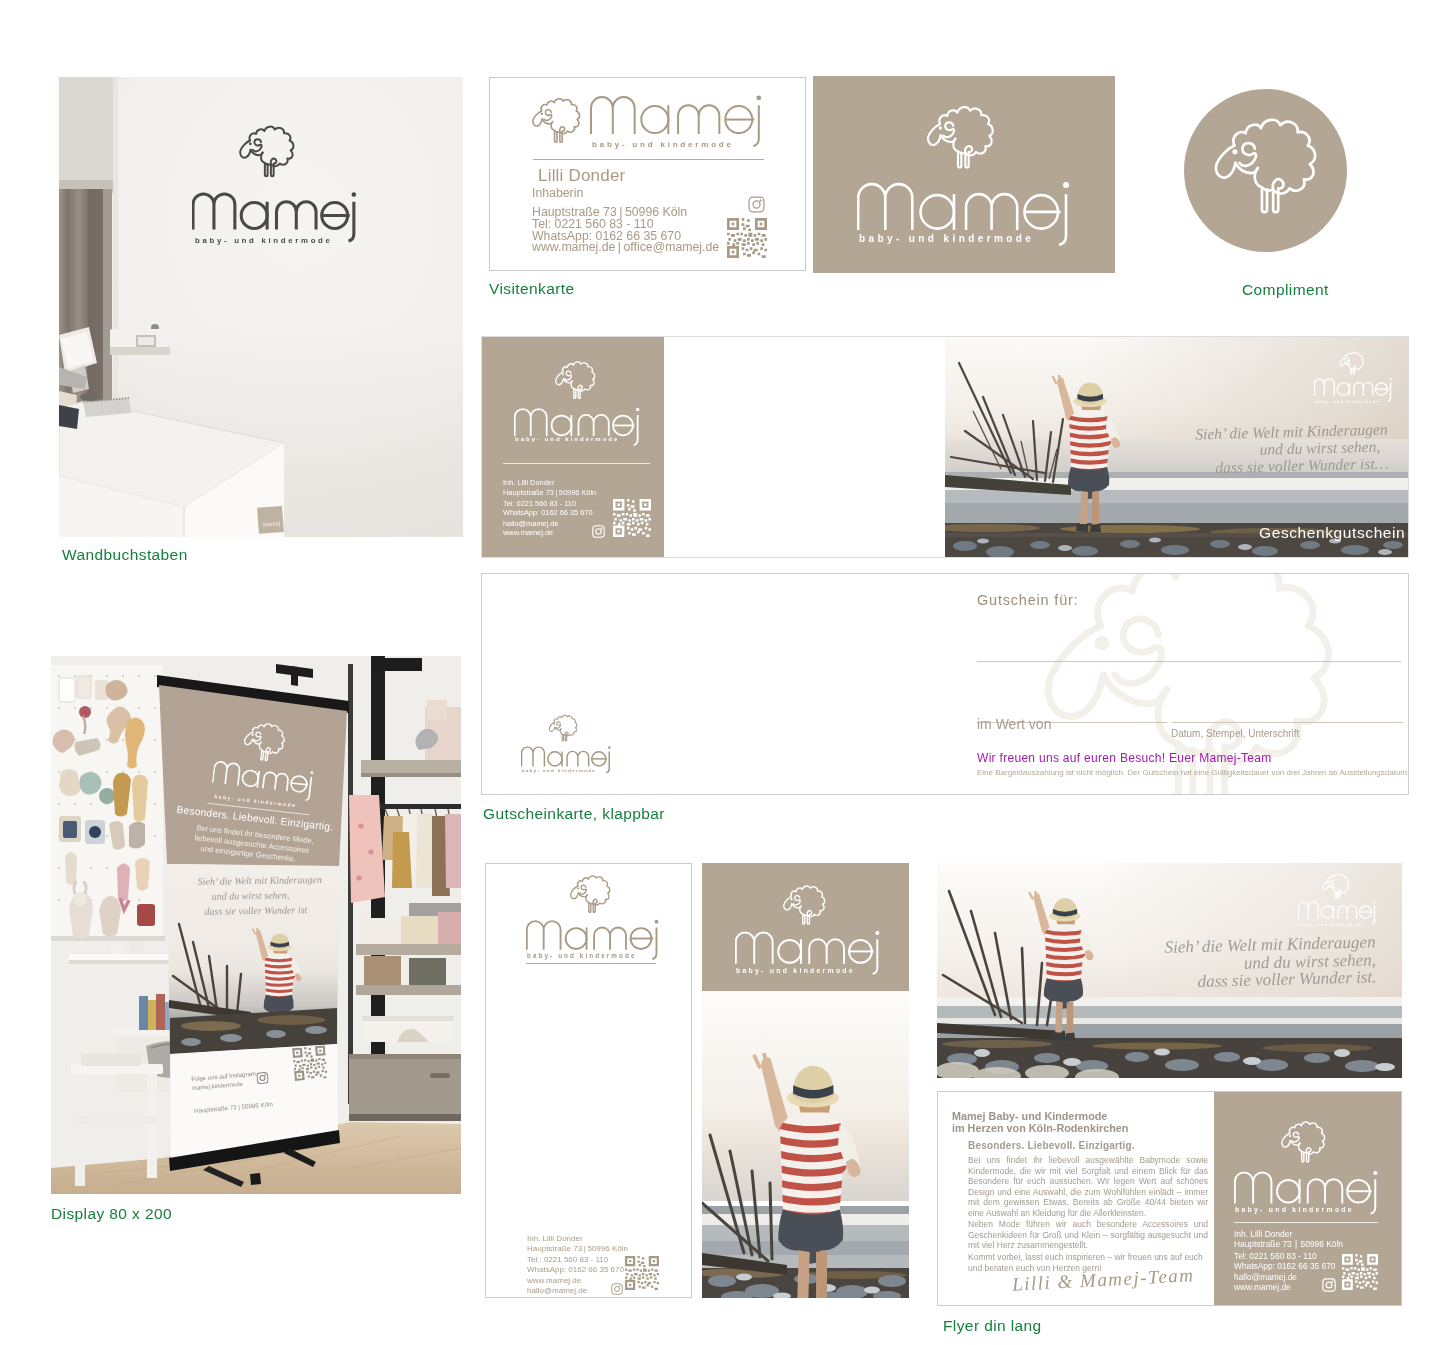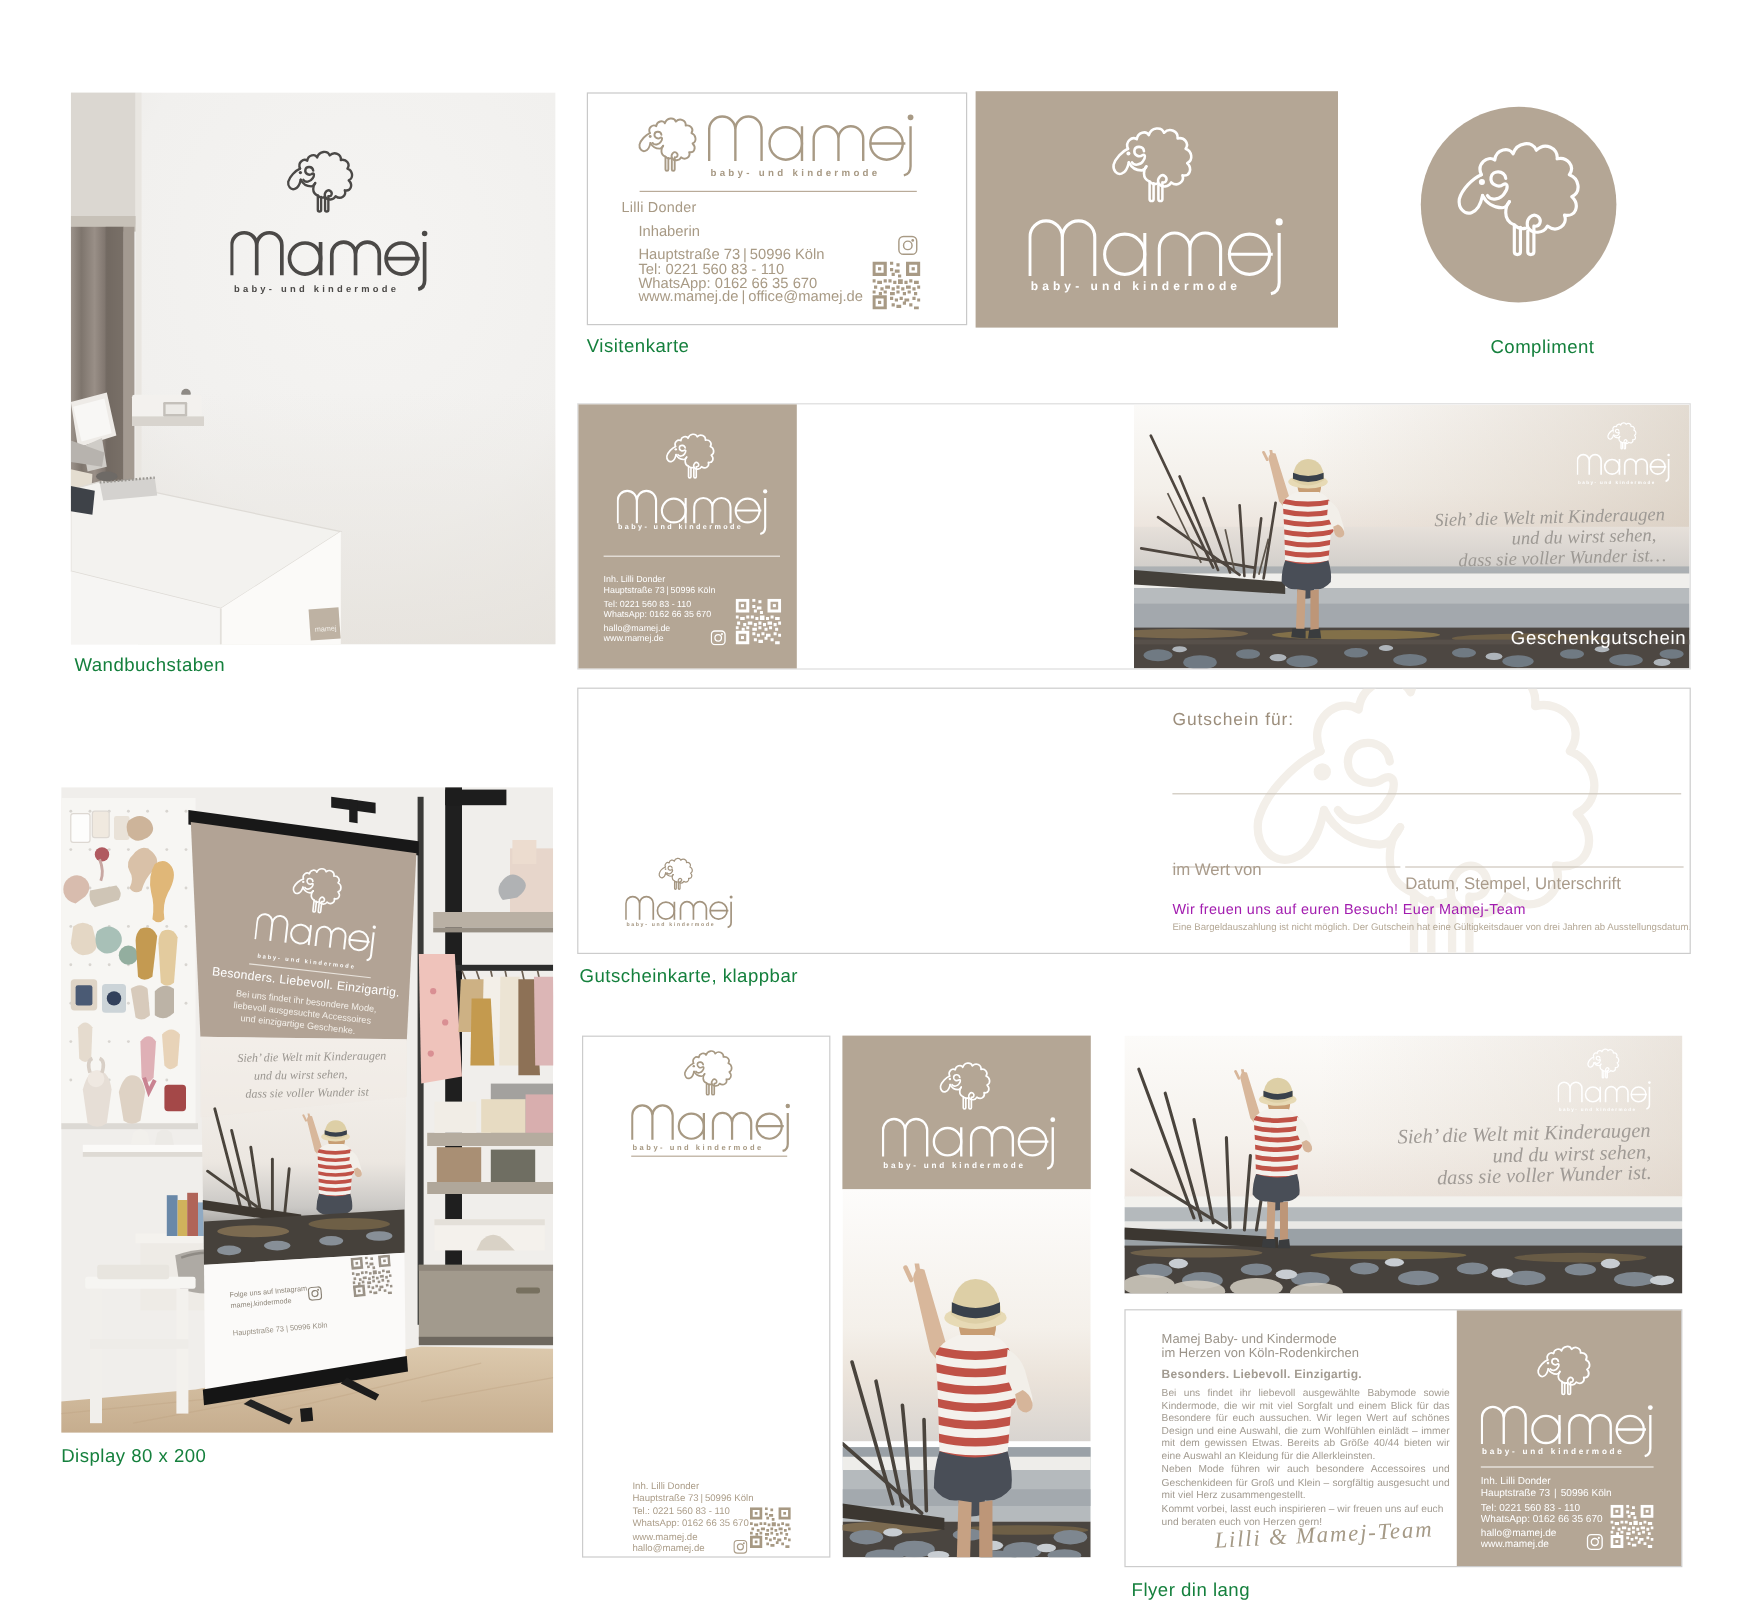--- a/index.html
+++ b/index.html
@@ -164,21 +164,21 @@
   <svg class="abs" style="left:100px;top:15px" width="172" height="57.6" viewBox="0 -5 215 72" stroke-width="2.5">
       <use href="#wordmark"></use>
     </svg>
 
   <svg class="abs" style="left:100px;top:59px" width="172" height="14" viewBox="0 0 172 14">
       <text x="2" y="10" font-size="8.1" letter-spacing="2.75" font-weight="bold" fill="#a89a85" font-family="Liberation Sans">baby- und kindermode</text>
     </svg>
 
   <div class="abs" style="left:43px;top:81px;width:231px;height:1px;background:#b9ab99"></div>
 
-  <div class="abs" style="left:28px;top:88px;font-size:12px;letter-spacing:.2px">Lilli Donder</div>
+  <div class="abs" style="left:48px;top:88px;font-size:17px;letter-spacing:.2px">Lilli Donder</div>
 
   <div class="abs" style="left:42px;top:108px;font-size:12.3px">Inhaberin</div>
 
   <div class="abs" style="left:42px;top:129px;font-size:12.3px;line-height:11.8px">
     Hauptstraße 73 | 50996 Köln<br>Tel: 0221 560 83 - 110<br>WhatsApp: 0162 66 35 670<br>www.mamej.de | office@mamej.de
   </div>
 
   <svg class="abs" style="left:258px;top:118px" width="17" height="17" viewBox="0 0 24 24" stroke-width="1.7">
       <use href="#insta"></use>
     </svg>
@@ -367,21 +367,21 @@
   <div class="abs" style="left:495px;top:18px;font-size:14.5px;color:#9c8e7c;letter-spacing:.8px">Gutschein für:</div>
 
   <div class="abs" style="left:495px;top:87px;width:424px;height:1px;background:#cdc6bb"></div>
 
   <div class="abs" style="left:495px;top:148px;width:190px;height:1px;background:#cdc6bb"></div>
 
   <div class="abs" style="left:689px;top:148px;width:232px;height:1px;background:#cdc6bb"></div>
 
   <div class="abs" style="left:495px;top:142px;font-size:14px;color:#a99b8b">im Wert von</div>
 
-  <div class="abs" style="left:689px;top:154px;font-size:14px;color:#a99b8b">Datum, Stempel, Unterschrift</div>
+  <div class="abs" style="left:689px;top:154px;font-size:10px;color:#a99b8b">Datum, Stempel, Unterschrift</div>
 
   <div class="abs" style="left:495px;top:177px;font-size:12px;color:#a21caf;letter-spacing:.3px">Wir freuen uns auf euren Besuch! Euer Mamej-Team</div>
 
   <div class="abs" style="left:495px;top:194px;font-size:8px;color:#b4a896;white-space:nowrap">Eine Bargeldauszahlung ist nicht möglich. Der Gutschein hat eine Gültigkeitsdauer von drei Jahren ab Ausstellungsdatum.</div>
 </div>
 
 <div class="label" style="left:483px;top:805px">Gutscheinkarte, klappbar</div>
 
 <div class="abs" id="photo-shop" style="left:51px;top:656px;width:410px;height:538px">
 <svg width="410" height="538" viewBox="0 0 410 538">
@@ -835,21 +835,21 @@
     </svg>
   <svg class="abs" style="left:361px;top:57px" width="78" height="8" viewBox="0 0 78 8">
       <text x="1" y="6" font-size="3.8" letter-spacing="1.2" font-weight="bold" fill="#fff" font-family="Liberation Sans">baby- und kindermode</text>
     </svg>
   
   <div class="abs" style="right:26px;top:74px;width:280px;text-align:right;font-family:'Liberation Serif',serif;font-style:italic;color:#a09b96;font-size:17px;line-height:17.5px;transform:rotate(-1.5deg)">Sieh’ die Welt mit Kinderaugen<br>und du wirst sehen,<br>dass sie voller Wunder ist.</div>
 </div>
 
 <div class="abs" id="flyer-back" style="left:937px;top:1091px;width:463px;height:213px;border:1px solid #ccc;background:#fff">
 
-  <div class="abs" style="left:30px;top:18px;font-size:10.8px;font-weight:normal;color:#9b948a;line-height:12.3px">Mamej Baby- und Kindermode<br>im Herzen von Köln-Rodenkirchen</div>
+  <div class="abs" style="left:14px;top:18px;font-size:10.8px;font-weight:bold;color:#9b948a;line-height:12.3px">Mamej Baby- und Kindermode<br>im Herzen von Köln-Rodenkirchen</div>
 
   <div class="abs" style="left:30px;top:48px;font-size:10px;font-weight:bold;color:#a29b91;letter-spacing:.2px">Besonders. Liebevoll. Einzigartig.</div>
 
   <div class="abs" style="left:30px;top:63px;width:240px;font-size:8.5px;color:#a29b91;line-height:10.5px;text-align:justify">Bei uns findet ihr liebevoll ausgewählte Babymode sowie Kindermode, die wir mit viel Sorgfalt und einem Blick für das Besondere für euch aussuchen. Wir legen Wert auf schönes Design und eine Auswahl, die zum Wohlfühlen einlädt – immer mit dem gewissen Etwas. Bereits ab Größe 40/44 bieten wir eine Auswahl an Kleidung für die Allerkleinsten.&nbsp;&nbsp;&nbsp;&nbsp;&nbsp;&nbsp;&nbsp;&nbsp;&nbsp;&nbsp;&nbsp;&nbsp;&nbsp;&nbsp;&nbsp;&nbsp;&nbsp;&nbsp;&nbsp;&nbsp;&nbsp;&nbsp;&nbsp;</div>
 
   <div class="abs" style="left:30px;top:127px;width:240px;font-size:8.5px;color:#a29b91;line-height:10.5px;text-align:justify">Neben Mode führen wir auch besondere Accessoires und Geschenkideen für Groß und Klein – sorgfältig ausgesucht und mit viel Herz zusammengestellt.&nbsp;&nbsp;&nbsp;&nbsp;&nbsp;&nbsp;&nbsp;&nbsp;&nbsp;&nbsp;&nbsp;&nbsp;&nbsp;&nbsp;&nbsp;&nbsp;&nbsp;&nbsp;&nbsp;&nbsp;&nbsp;&nbsp;</div>
 
   <div class="abs" style="left:30px;top:160px;width:240px;font-size:8.5px;color:#a29b91;line-height:10.5px">Kommt vorbei, lasst euch inspirieren – wir freuen uns auf euch und beraten euch von Herzen gern!</div>
 
   <div class="abs" style="left:74px;top:176px;width:220px;font-family:'Liberation Serif',serif;font-style:italic;font-size:19px;letter-spacing:1.5px;color:#a59a87;transform:rotate(-3deg)">Lilli &amp; Mamej-Team</div>

